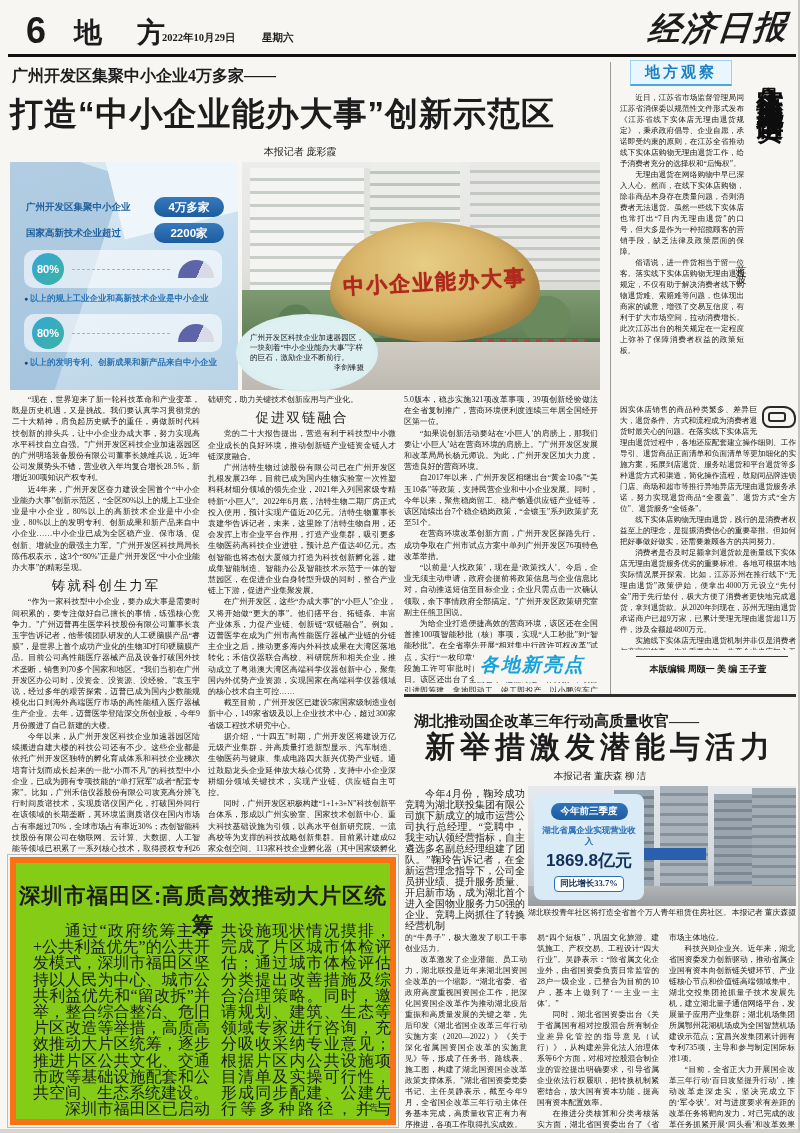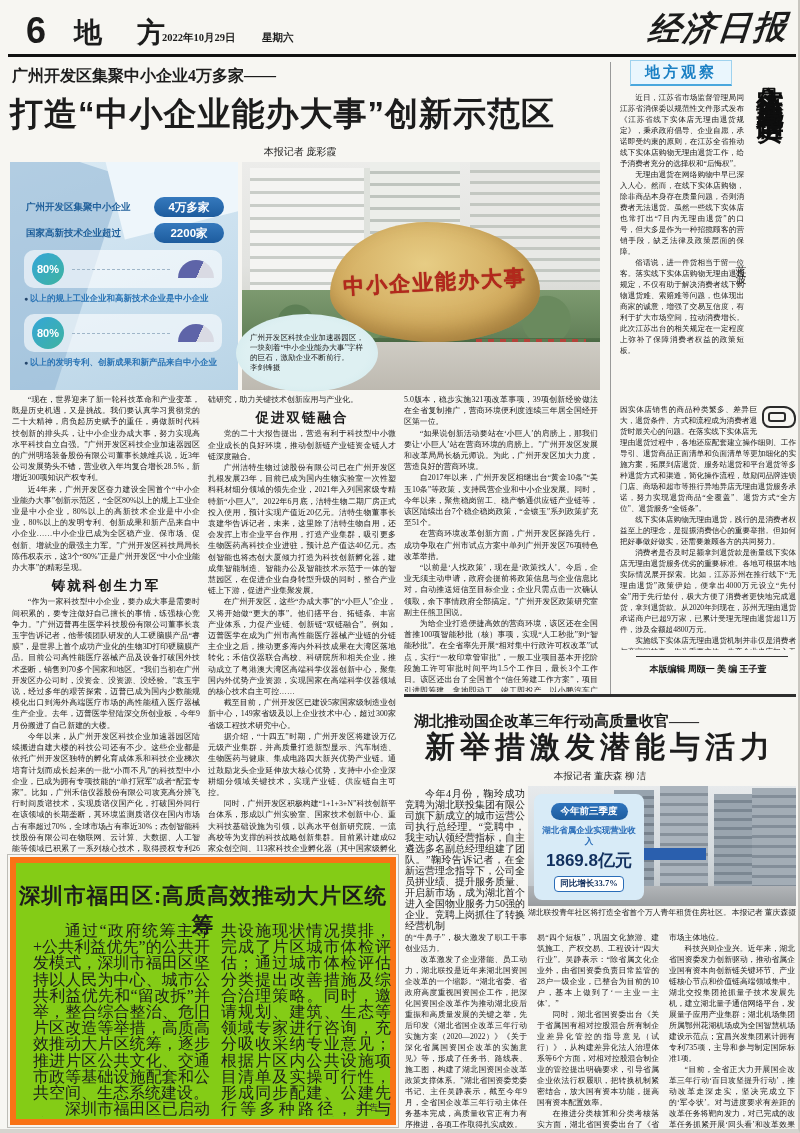--- a/index.html
+++ b/index.html
@@ -45,27 +45,27 @@
   .pm-bldg2 { position:absolute; left:128px; top:0; width:90px; height:140px; background:repeating-linear-gradient(180deg,#eceeea 0 9px,#bfc5bf 9px 12px); }
   .pm-bldg3 { position:absolute; right:0; top:0; width:130px; height:120px; background:repeating-linear-gradient(180deg,#e8e9e6 0 8px,#c3c8c2 8px 11px); }
   .pm-trees { position:absolute; left:0; top:128px; width:100%; height:55px; background:radial-gradient(circle at 15% 60%, #5d7f55 0 18px, transparent 19px),radial-gradient(circle at 35% 50%, #6d8f60 0 22px, transparent 23px),radial-gradient(circle at 60% 60%, #55774e 0 20px, transparent 21px),radial-gradient(circle at 85% 55%, #6a8a5e 0 24px, transparent 25px),linear-gradient(180deg,#7d9a70,#5f7d55); }
   .pm-stone { position:absolute; left:88px; top:60px; width:210px; height:120px; background:radial-gradient(ellipse at 45% 35%,#e7cd85 0%,#d2ab5e 60%,#b98f49 100%); border-radius:46% 54% 50% 50% / 60% 58% 42% 40%; box-shadow:inset -8px -10px 22px rgba(120,85,30,.45); display:flex; align-items:center; justify-content:center; }
   .pm-stone-text { color:#b3281c; font-size:21px; font-weight:bold; letter-spacing:2px; transform:rotate(-3deg); text-shadow:0 0 1px #8e2015; white-space:nowrap; }
   .pm-plaza { position:absolute; left:0; bottom:0; width:100%; height:48px; background:linear-gradient(180deg,#cfccc4,#bdb9b0); }
   .pm-hedge { position:absolute; left:0; bottom:40px; width:100%; height:12px; background:linear-gradient(180deg,#4f6f48,#3e5a39); }
   .pm-flowers { position:absolute; right:14px; bottom:44px; width:110px; height:7px; background:repeating-linear-gradient(90deg,#b3433a 0 6px,#5d7a50 6px 12px); }
   .caption-bubble { position:absolute; left:236px; top:314px; width:142px; height:78px; background:radial-gradient(ellipse at center,#def0f2 60%,#cde7ea 100%); border-radius:50%; display:flex; align-items:center; justify-content:center; padding:10px 14px; z-index:3; }
   .caption-bubble .cap { font-size:7.6px; line-height:10px; color:#222; }
-  .caption-bubble .cred { display:block; text-align:left; }
+  .caption-bubble .cred { display:block; text-align:right; }
 
   
   .bodycol { position:absolute; overflow:hidden; font-size:7.9px; line-height:11.2px; text-align:justify; color:#1a1a1a; }
   .bodycol p { text-indent:2em; }
   .cont p:first-child { text-indent:0; }
-  .inline-head { font-size:13.5px; font-weight:bold; text-align:center; margin:7px 0 5px; font-family:"Liberation Sans","DejaVu Sans",sans-serif; letter-spacing:2px; }
+  .inline-head { font-size:13.5px; font-weight:normal; text-align:center; margin:7px 0 5px; font-family:"Liberation Sans","DejaVu Sans",sans-serif; letter-spacing:2px; }
   .col-a { left:12px;  top:394px; width:188px; height:460px; }
   .col-b { left:208px; top:394px; width:188px; height:460px; }
   .col-c { left:404px; top:394px; width:194px; height:298px; }
   .brand { position:absolute; left:474px; top:648px; width:126px; padding:4px 0 4px 6px; background:#f7f6f2; font-size:19px; font-weight:bold; font-style:italic; color:#17a2dc; letter-spacing:2px; font-family:"Liberation Sans","DejaVu Sans",sans-serif; z-index:4; }
 
   
   .obs-header { position:absolute; left:630px; top:60px; font-size:15px; font-weight:bold; color:#1b80c4; background:#eaf6fd; border:1px solid #9fd2ee; border-bottom:2px solid #4aa7dd; padding:2px 14px; letter-spacing:3px; font-family:"Liberation Sans","DejaVu Sans",sans-serif; }
   .obs-narrow { left:620px; top:92px; width:124px; height:310px; font-size:7.6px; line-height:11px; }
   .obs-headline { position:absolute; left:752px; top:64px; height:355px; writing-mode:vertical-rl; font-size:27px; font-weight:bold; letter-spacing:3px; font-family:"Liberation Sans","DejaVu Sans",sans-serif; color:#0e0e0e; }
   .obs-author { position:absolute; left:733px; top:256px; writing-mode:vertical-rl; font-size:11px; letter-spacing:8px; color:#222; }
@@ -195,20 +195,21 @@
   <div class="bodycol col-c cont">
     <div class="cont">
         <p>5.0版本，稳步实施321项改革事项，39项创新经验做法在全省复制推广，营商环境便利度连续三年居全国经开区第一位。</p>
         <p>“如果说创新活动要站在‘小巨人’的肩膀上，那我们要让‘小巨人’站在营商环境的肩膀上。”广州开发区发展和改革局局长杨元师说。为此，广州开发区加大力度，营造良好的营商环境。</p>
         <p>自2017年以来，广州开发区相继出台“黄金10条”“美玉10条”等政策，支持民营企业和中小企业发展。同时，今年以来，聚焦稳岗留工、稳产畅通供应链产业链等，该区陆续出台7个稳企稳岗政策，“金镶玉”系列政策扩充至51个。</p>
         <p>在营商环境改革创新方面，广州开发区探路先行，成功争取在广州市试点方案中单列广州开发区76项特色改革举措。</p>
         <p>“以前是‘人找政策’，现在是‘政策找人’。今后，企业无须主动申请，政府会提前将政策信息与企业信息比对，自动推送短信至目标企业；企业只需点击一次确认领取，余下事情政府全部搞定。”广州开发区政策研究室副主任熊卫国说。</p>
         <p>为给企业打造便捷高效的营商环境，该区还在全国首推100项智能秒批（核）事项，实现“人工秒批”到“智能秒批”。在全省率先开展“相对集中行政许可权改革”试点，实行“一枚印章管审批”，一般工业项目基本开挖阶段施工许可审批时间平均1.5个工作日，最长3个工作日。该区还出台了全国首个“信任筹建工作方案”，项目引进即筹建、拿地即动工、竣工即投产。以小鹏汽车广州智造基地为例，该项目仅用时15个月即完成23万平方米厂房的主体建设及部分厂房封顶。</p>
       </div>
   </div>
+  <div class="brand">各地新亮点</div>
 
   <div class="obs-header">地方观察</div>
   <div class="bodycol obs-narrow">
     <div>
         <p>近日，江苏省市场监督管理局同江苏省消保委以规范性文件形式发布《江苏省线下实体店无理由退货规定》，秉承政府倡导、企业自愿，承诺即受约束的原则，在江苏全省推动线下实体店购物无理由退货工作，给予消费者充分的选择权和“后悔权”。</p>
         <p>无理由退货在网络购物中早已深入人心。然而，在线下实体店购物，除非商品本身存在质量问题，否则消费者无法退货。虽然一些线下实体店也常打出“7日内无理由退货”的口号，但大多是作为一种招揽顾客的营销手段，缺乏法律及政策层面的保障。</p>
         <p>俗话说，进一件货相当于留一位客。落实线下实体店购物无理由退货规定，不仅有助于解决消费者线下购物退货难、索赔难等问题，也体现出商家的诚意，增强了交易互信度，有利于扩大市场空间，拉动消费增长。此次江苏出台的相关规定在一定程度上弥补了保障消费者权益的政策短板。</p>
       </div>
   </div>
   <div class="obs-headline">实体店也应『无理由退货』</div>

